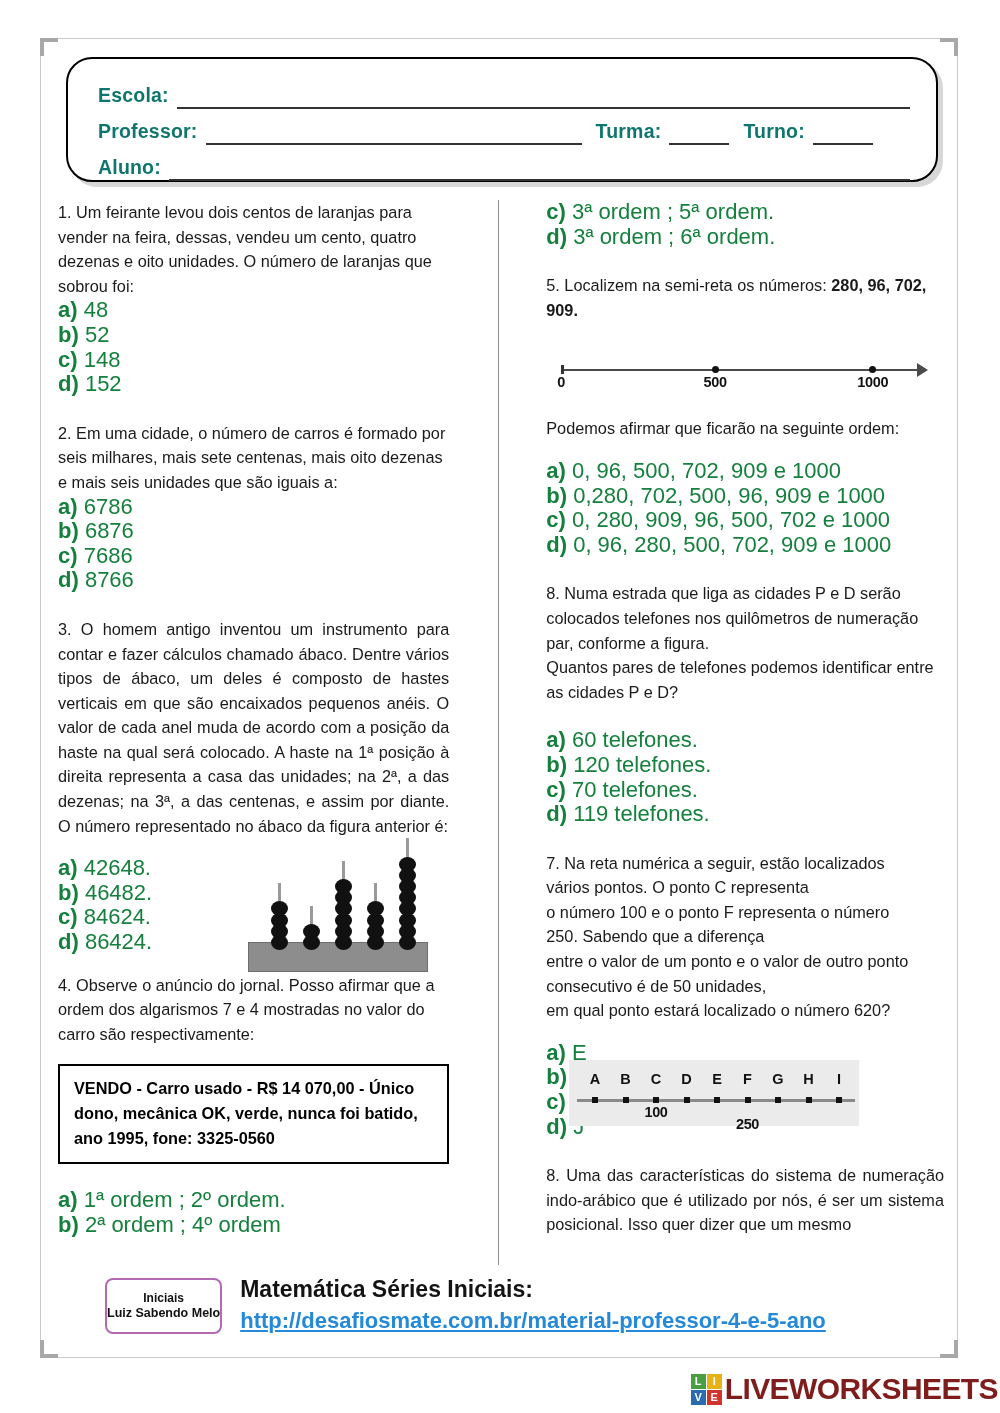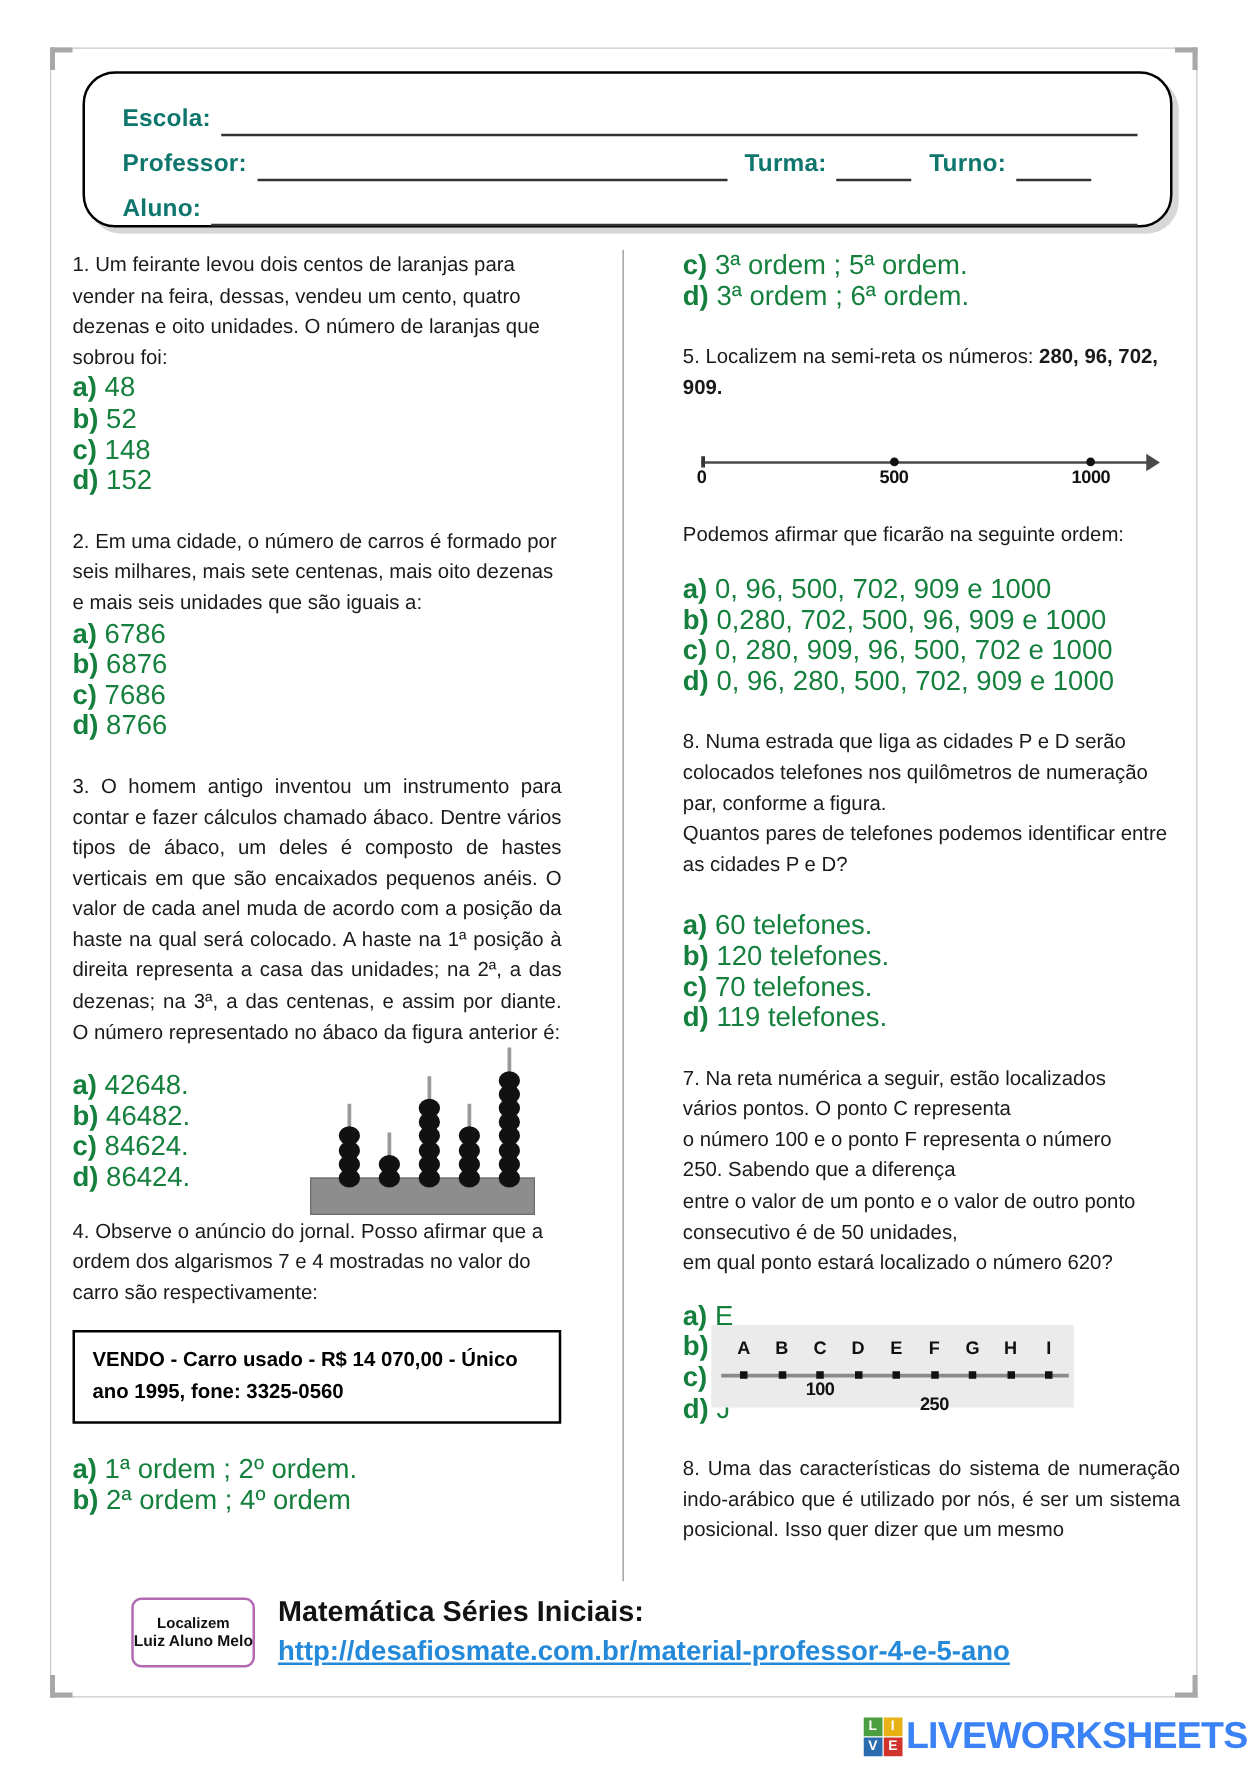--- a/index.html
+++ b/index.html
@@ -260,21 +260,21 @@
     margin-right: 3px;
   }
   .lw-tile {
     display: flex; align-items: center; justify-content: center;
     font-size: 11px; font-weight: bold; color: #fff;
     font-family: "Liberation Sans", sans-serif;
   }
   .lw-word {
     font-size: 30px;
     font-weight: bold;
-    color: #3b82f6;
+    color: #7f1d1d;
     letter-spacing: -0.6px;
     line-height: 30px;
   }
 </style>
 </head>
 <body>
 
 <div id="page">
 
   <div class="frame"></div>
@@ -370,20 +370,21 @@
       </div>
 
       <div class="spacer-sm"></div>
 
       <div class="q">4. Observe o anúncio do jornal. Posso afirmar que a ordem dos algarismos 7 e 4 mostradas no valor do carro são respectivamente:</div>
 
       <div class="spacer-sm"></div>
 
       <div class="adbox">
         <div>VENDO - Carro usado - R$ 14 070,00 - Único</div>
+        <div>dono, mecânica OK, verde, nunca foi batido,</div>
         <div>ano 1995, fone: 3325-0560</div>
       </div>
 
       <div class="spacer-md"></div>
 
       <div class="opt">
         <b>a)</b>
         <span>1ª ordem ; 2º ordem.</span>
       </div>
       <div class="opt">
@@ -571,22 +572,22 @@
         <div class="ll-letter" style="left: 239.5px;">H</div>
         <div class="ll-dot" style="left: 270px;"></div>
         <div class="ll-letter" style="left: 270px;">I</div>
         <div class="ll-val" style="left: 87px;">100</div>
         <div class="ll-val" style="left: 178.5px; margin-top: 12px;">250</div>
       </div>
   </div>
 
   <div class="footer">
     <div class="logo-box">
-      <div class="logo-l1">Localizem</div>
-      <div class="logo-l2">Luiz Aluno Melo</div>
+      <div class="logo-l1">Iniciais</div>
+      <div class="logo-l2">Luiz Sabendo Melo</div>
     </div>
     <div class="foot-text">
       <div class="foot-title">Matemática Séries Iniciais:</div>
       <div class="foot-url">http://desafiosmate.com.br/material-professor-4-e-5-ano</div>
     </div>
   </div>
 
   <div class="lw">
     <div class="lw-tiles" id="lw-tiles">
         <div class="lw-tile" style="background: rgb(74, 158, 63);">L</div>

